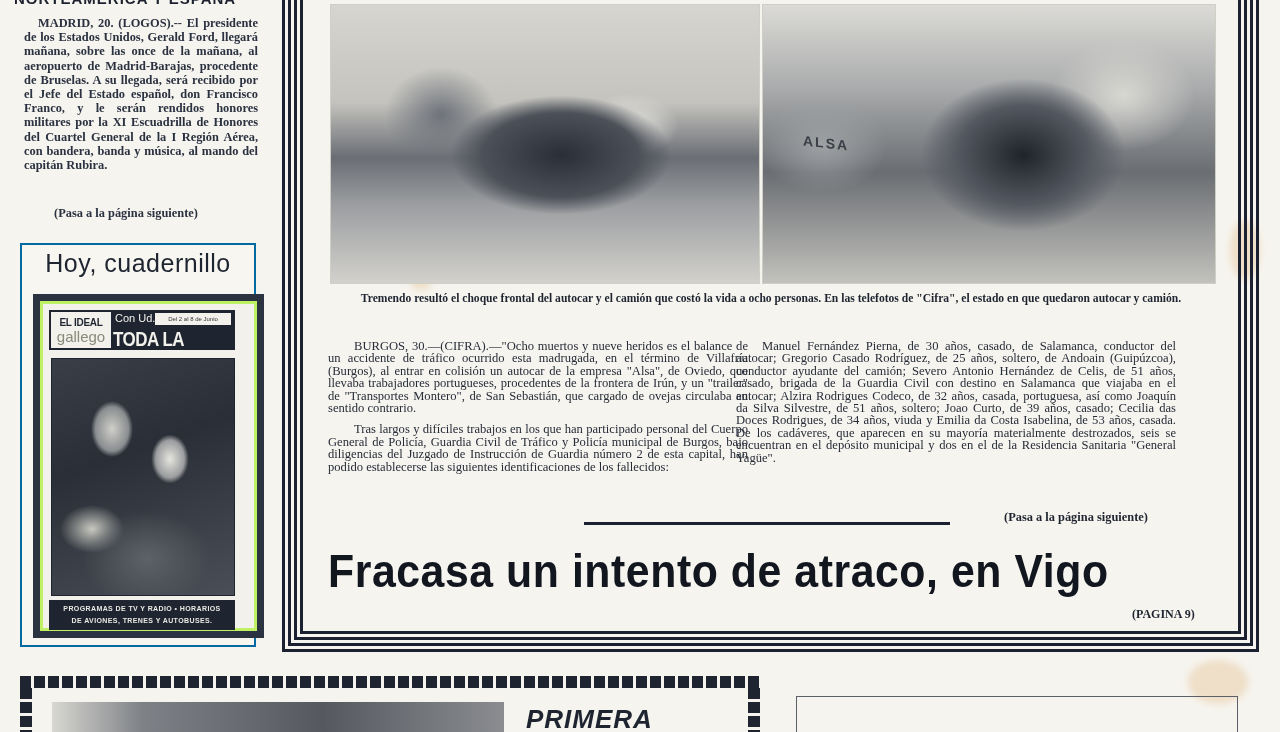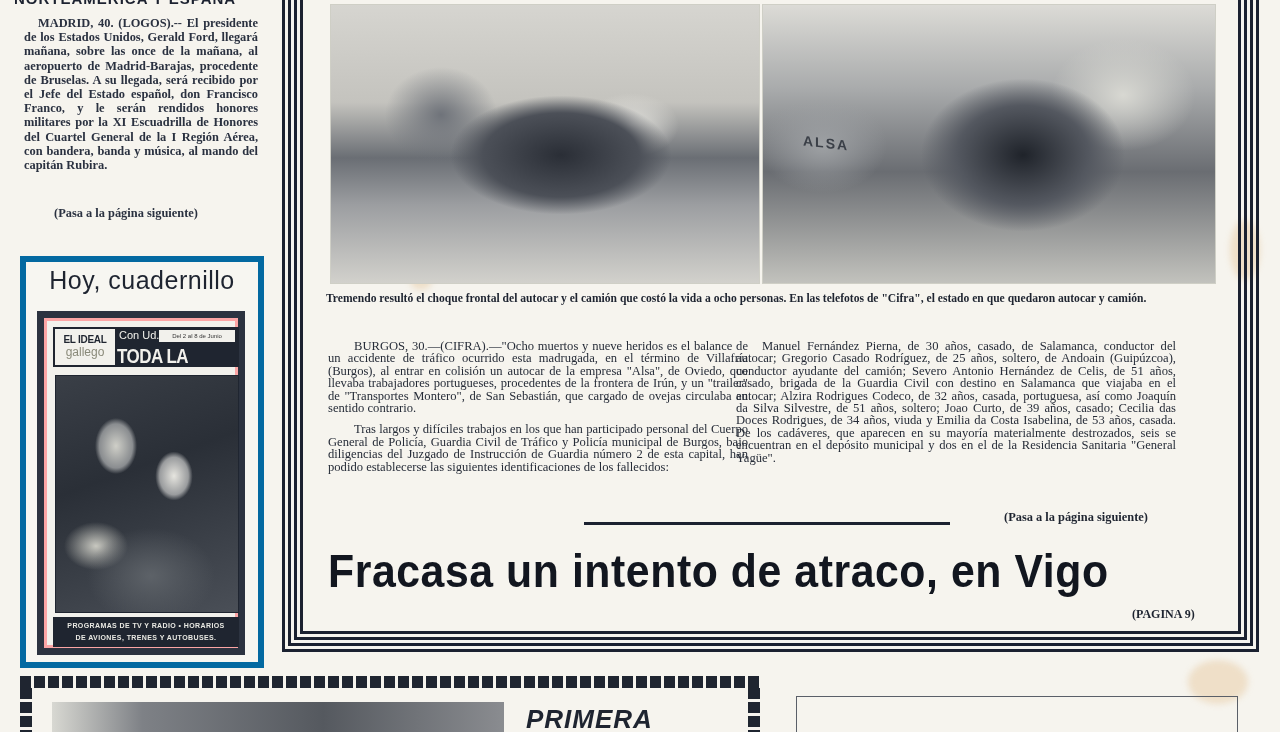--- a/index.html
+++ b/index.html
@@ -17,43 +17,43 @@
   }
   .left-text {
     position: absolute; left: 24px; top: 16px; width: 234px;
     font-size: 12.4px; line-height: 14.2px; text-align: justify; font-weight: bold; color: #2a3140;
   }
   .left-text .indent { display: inline-block; width: 14px; }
   .left-more { position: absolute; left: 54px; top: 206px; font-size: 12.4px; font-weight: bold; color: #2a3140; }
 
   
   .ad-box {
-    position: absolute; left: 20px; top: 256px; width: 232px; height: 400px;
-    border: 6px solid #0369a1; background: #f7f6f1;
+    position: absolute; left: 20px; top: 243px; width: 232px; height: 400px;
+    border: 2px solid #0369a1; background: #f7f6f1;
   }
   .ad-title {
     position: absolute; left: 4px; top: 4px; width: 224px; text-align: center;
     font-family: "Liberation Sans", sans-serif; font-size: 25px; color: #1e2430; letter-spacing: 0.5px;
   }
   .ad-cover {
-    position: absolute; left: 12px; top: 50px; width: 206px; height: 342px;
+    position: absolute; left: 12px; top: 50px; width: 229px; height: 342px;
     border: 6px solid #2c3340; outline: 1px solid #2c3340;
-    background: #fca5a5;
+    background: #bef264;
     box-sizing: border-box;
   }
   .ad-cover-inner { position: absolute; inset: 3px; background: #f2f1ec; }
   .ad-masthead {
     position: absolute; left: 6px; top: 6px; width: 186px; height: 40px; background: #1f2530;
   }
   .ad-ideal {
     position: absolute; left: 2px; top: 2px; width: 60px; height: 36px; background: #f2f1ec;
     text-align: center;
   }
   .ad-ideal-1 { font-family: "Liberation Sans", sans-serif; font-weight: bold; font-size: 10px; color: #1f2530; display: block; margin-top: 5px; letter-spacing: -0.3px; }
-  .ad-ideal-2 { font-family: "Liberation Sans", sans-serif; font-size: 12px; color: #8a8a7a; display: block; }
+  .ad-ideal-2 { font-family: "Liberation Sans", sans-serif; font-size: 15px; color: #8a8a7a; display: block; }
   .ad-conud { position: absolute; left: 66px; top: 2px; font-family: "Liberation Sans", sans-serif; font-size: 11px; color: #f2f1ec; }
   .ad-dates { position: absolute; left: 106px; top: 3px; width: 76px; height: 12px; background: #f2f1ec; font-size: 6px; text-align: center; line-height: 12px; font-family: "Liberation Sans", sans-serif; color: #333; }
   .ad-semana { position: absolute; left: 64px; top: 18px; font-family: "Liberation Sans", sans-serif; font-weight: bold; font-size: 17px; color: #f2f1ec; letter-spacing: -0.5px; transform: scaleY(1.2); transform-origin: top left; }
   .ad-photo {
     position: absolute; left: 8px; top: 54px; width: 182px; height: 236px;
     background:
       radial-gradient(ellipse 30px 40px at 60px 70px, #cfcfc8 0%, #8a8d90 55%, transparent 70%),
       radial-gradient(ellipse 26px 34px at 118px 100px, #e6e5df 0%, #9a9c9e 55%, transparent 72%),
       radial-gradient(ellipse 80px 60px at 95px 200px, #5d6268 0%, transparent 80%),
       radial-gradient(ellipse 40px 30px at 40px 170px, #c8c8c0 0%, transparent 80%),
@@ -93,21 +93,21 @@
       radial-gradient(ellipse 90px 70px at 360px 90px, #d8d8d2 0%, transparent 80%),
       linear-gradient(180deg, #dcdbd6 0%, #a9abac 30%, #6a6d72 60%, #c2c2bd 100%);
   }
   .photo-label {
     position: absolute; font-family: "Liberation Sans", sans-serif; font-weight: bold; font-size: 14px;
     color: #3a3f47; letter-spacing: 2px; transform: skewY(6deg);
   }
 
   .caption {
     position: absolute; left: 326px; top: 292px; width: 890px;
-    font-size: 11.6px; font-weight: bold; line-height: 14px; color: #1e2430;
+    font-size: 11.6px; font-weight: bold; line-height: 14px; text-align: center; color: #1e2430;
   }
 
   .article-col {
     position: absolute; top: 340px; width: 420px;
     font-size: 12.6px; line-height: 12.4px; text-align: justify; color: #262c38;
   }
   .article-col p { margin: 0 0 9px 0; text-indent: 26px; }
   .col-a { left: 328px; }
   .col-b { left: 736px; width: 440px; }
   .article-more { position: absolute; left: 1004px; top: 510px; font-size: 12.4px; font-weight: bold; color: #1e2430; }
@@ -149,21 +149,21 @@
 </head>
 <body>
 
 <div class="paper-stain" style="left:410px;top:270px;width:22px;height:20px;"></div>
 <div class="paper-stain" style="left:1188px;top:660px;width:60px;height:44px;"></div>
 <div class="paper-stain" style="left:1230px;top:220px;width:30px;height:60px;"></div>
 <div class="paper-stain" style="left:596px;top:236px;width:30px;height:20px;"></div>
 
 <div class="left-headline">NORTEAMÉRICA Y ESPAÑA</div>
 <div class="left-text">
-  <span class="indent"></span><span>MADRID, 40. (LOGOS).--</span>
+  <span class="indent"></span><span>MADRID, 20. (LOGOS).--</span>
   <span>El presidente de los Estados Unidos, Gerald Ford, llegará mañana, sobre las once de la mañana, al aeropuerto de Madrid-Barajas, procedente de Bruselas. A su llegada, será recibido por el Jefe del Estado español, don Francisco Franco, y le serán rendidos honores militares por la XI Escuadrilla de Honores del Cuartel General de la I Región Aérea, con bandera, banda y música, al mando del capitán Rubira.</span>
 </div>
 <div class="left-more">(Pasa a la página siguiente)</div>
 
 <div class="ad-box">
   <div class="ad-title">Hoy, cuadernillo</div>
   <div class="ad-cover">
     <div class="ad-cover-inner">
       <div class="ad-masthead">
         <div class="ad-ideal">

